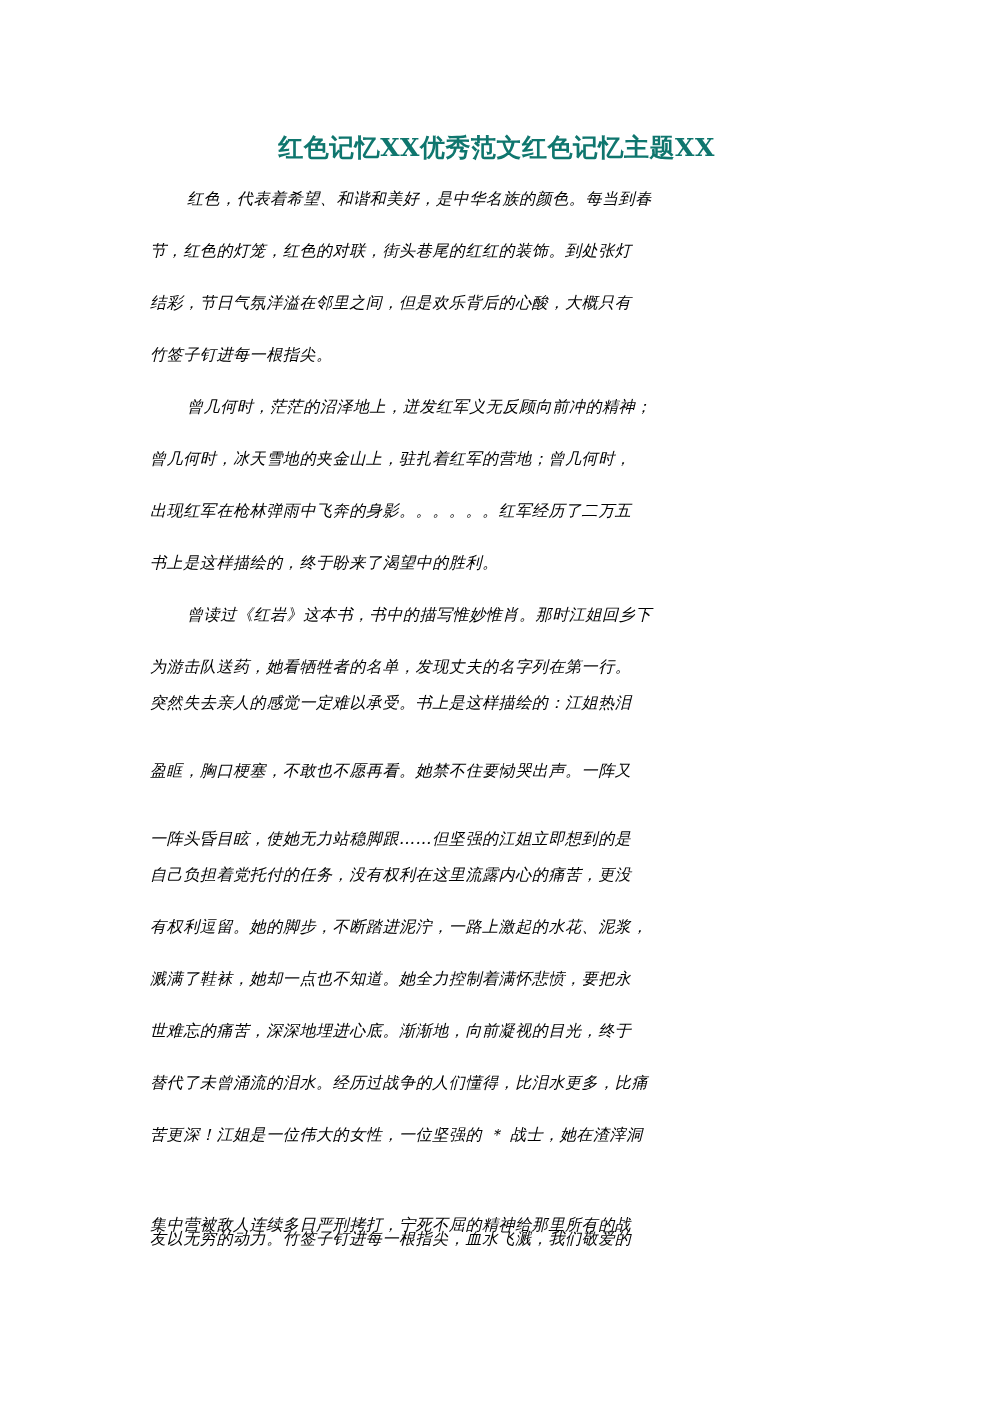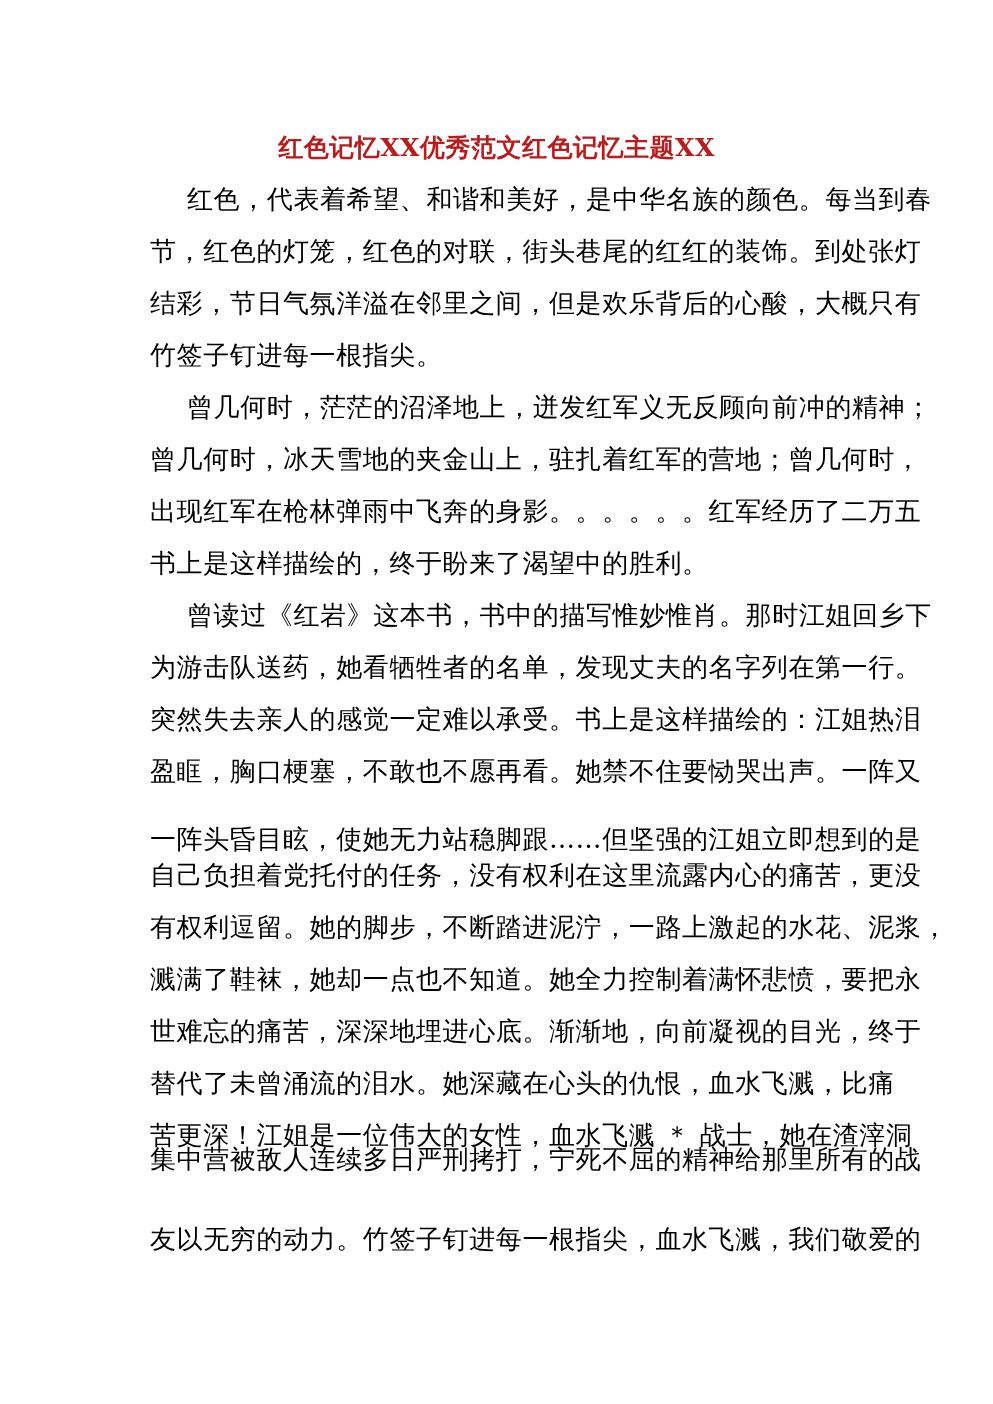--- a/index.html
+++ b/index.html
@@ -1,20 +1,20 @@
 <!DOCTYPE html>
 <html><head>
 <meta charset="utf-8">
 <style>
   html, body { margin:0; padding:0; background:#ffffff; }
   body { width:993px; height:1404px; position:relative; overflow:hidden;
          font-family:"DejaVu Serif","Liberation Serif",serif; color:#000; }
   .title { position:absolute; top:128px; left:0; width:993px; text-align:center;
-           font-size:25px; font-weight:bold; color:#b91c1c; letter-spacing:0.5px; line-height:40px; }
-  .line { position:absolute; left:150px; font-size:26px; line-height:30px; white-space:nowrap; letter-spacing:0.6px; }
+           font-size:25px; font-weight:bold; color:#0f766e; letter-spacing:0.5px; line-height:40px; }
+  .line { position:absolute; left:150px; font-size:16px; line-height:30px; white-space:nowrap; letter-spacing:0.6px;font-style:italic; }
   .indent { left:187px; }
 </style>
 </head>
 <body>
 
 <div>
   <div class="title">红色记忆XX优秀范文红色记忆主题XX</div>
 
   <div>
     <div class="line indent" style="top:184px">红色，代表着希望、和谐和美好，是中华名族的颜色。每当到春</div>
@@ -26,25 +26,25 @@
   <div>
     <div class="line indent" style="top:392px">曾几何时，茫茫的沼泽地上，迸发红军义无反顾向前冲的精神；</div>
     <div class="line" style="top:444px">曾几何时，冰天雪地的夹金山上，驻扎着红军的营地；曾几何时，</div>
     <div class="line" style="top:496px">出现红军在枪林弹雨中飞奔的身影。。。。。。红军经历了二万五</div>
     <div class="line" style="top:548px">书上是这样描绘的，终于盼来了渴望中的胜利。</div>
   </div>
 
   <div>
     <div class="line indent" style="top:600px">曾读过《红岩》这本书，书中的描写惟妙惟肖。那时江姐回乡下</div>
     <div class="line" style="top:652px">为游击队送药，她看牺牲者的名单，发现丈夫的名字列在第一行。</div>
-    <div class="line" style="top:704px">突然失去亲人的感觉一定难以承受。书上是这样描绘的：江姐热泪</div>
+    <div class="line" style="top:688px">突然失去亲人的感觉一定难以承受。书上是这样描绘的：江姐热泪</div>
     <div class="line" style="top:756px">盈眶，胸口梗塞，不敢也不愿再看。她禁不住要恸哭出声。一阵又</div>
     <div class="line" style="top:824px">一阵头昏目眩，使她无力站稳脚跟……但坚强的江姐立即想到的是</div>
     <div class="line" style="top:860px">自己负担着党托付的任务，没有权利在这里流露内心的痛苦，更没</div>
     <div class="line" style="top:912px">有权利逗留。她的脚步，不断踏进泥泞，一路上激起的水花、泥浆，</div>
     <div class="line" style="top:964px">溅满了鞋袜，她却一点也不知道。她全力控制着满怀悲愤，要把永</div>
     <div class="line" style="top:1016px">世难忘的痛苦，深深地埋进心底。渐渐地，向前凝视的目光，终于</div>
-    <div class="line" style="top:1068px">替代了未曾涌流的泪水。她深藏在心头的仇恨，血水飞溅，比痛</div>
-    <div class="line" style="top:1120px">苦更深！江姐是一位伟大的女性，血水飞溅 ＊ 战士，她在渣滓洞</div>
-    <div class="line" style="top:1144px">集中营被敌人连续多日严刑拷打，宁死不屈的精神给那里所有的战</div>
+    <div class="line" style="top:1068px">替代了未曾涌流的泪水。经历过战争的人们懂得，比泪水更多，比痛</div>
+    <div class="line" style="top:1120px">苦更深！江姐是一位伟大的女性，一位坚强的 ＊ 战士，她在渣滓洞</div>
+    <div class="line" style="top:1210px">集中营被敌人连续多日严刑拷打，宁死不屈的精神给那里所有的战</div>
     <div class="line" style="top:1224px">友以无穷的动力。竹签子钉进每一根指尖，血水飞溅，我们敬爱的</div>
   </div>
 </div>
 
 </body></html>

